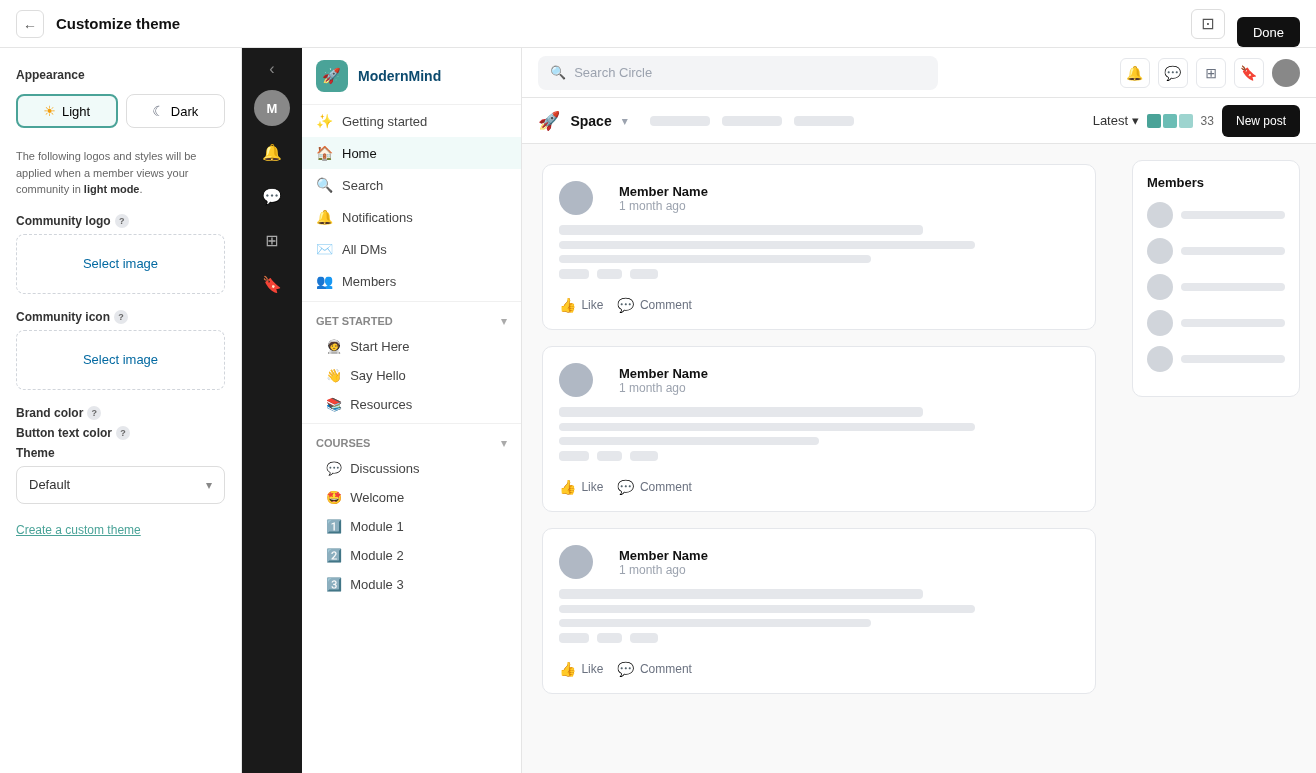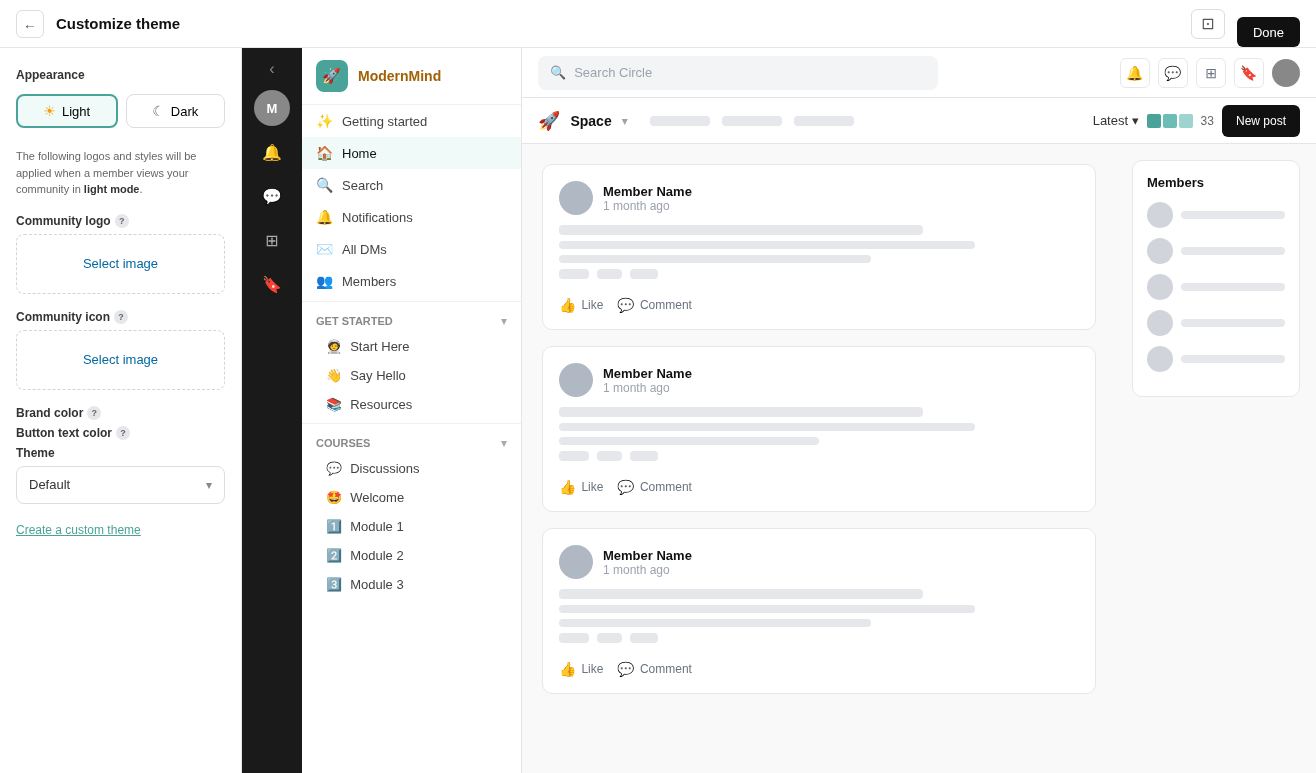--- a/index.html
+++ b/index.html
@@ -50,21 +50,21 @@
     
     .circle-nav { width: 60px; background: #1a1a1a; display: flex; flex-direction: column; align-items: center; padding: 12px 0; gap: 8px; flex-shrink: 0; }
     .circle-nav-arrow { color: #888; font-size: 16px; cursor: pointer; margin-bottom: 4px; }
     .circle-nav-avatar { width: 36px; height: 36px; border-radius: 50%; background: #888; display: flex; align-items: center; justify-content: center; color: #fff; font-size: 13px; font-weight: 600; }
     .circle-nav-icon { width: 36px; height: 36px; border-radius: 8px; display: flex; align-items: center; justify-content: center; color: #aaa; font-size: 16px; cursor: pointer; }
 
     
     .community-sidebar { width: 220px; background: #fff; border-right: 1px solid #e5e5e5; display: flex; flex-direction: column; flex-shrink: 0; overflow: hidden; }
     .community-header { padding: 12px 14px; display: flex; align-items: center; gap: 10px; border-bottom: 1px solid #f0f0f0; }
     .community-icon { width: 32px; height: 32px; border-radius: 8px; background: #4AA398; display: flex; align-items: center; justify-content: center; color: #fff; font-size: 15px; flex-shrink: 0; }
-    .community-name { font-size: 14px; font-weight: 700; color: #a16207; }
+    .community-name { font-size: 14px; font-weight: 700; color: #0c4a6e; }
 
     .sidebar-nav { overflow-y: auto; flex: 1; }
     .sidebar-item { display: flex; align-items: center; gap: 8px; padding: 8px 14px; cursor: pointer; font-size: 13px; color: #444; border-radius: 0; }
     .sidebar-item.active { background: #f0faf9; color: #111; font-weight: 500; }
     .sidebar-item-icon { width: 18px; text-align: center; font-size: 14px; flex-shrink: 0; }
     .sidebar-divider { height: 1px; background: #f0f0f0; margin: 4px 0; }
     .sidebar-section { padding: 8px 14px 4px; display: flex; align-items: center; justify-content: space-between; }
     .sidebar-section-label { font-size: 11px; font-weight: 600; color: #888; text-transform: uppercase; }
     .sidebar-collapse { color: #aaa; font-size: 12px; cursor: pointer; }
     .sidebar-subitem { display: flex; align-items: center; gap: 8px; padding: 7px 14px 7px 24px; cursor: pointer; font-size: 13px; color: #444; }
@@ -99,21 +99,21 @@
     .skel-w60 { width: 60%; }
     .skel-w50 { width: 50%; }
     .skel-w80 { width: 80%; }
     .skel-h10 { height: 10px; }
     .skel-h8 { height: 8px; }
     .sort-dropdown { font-size: 13px; color: #333; display: flex; align-items: center; gap: 4px; cursor: pointer; }
     .new-post-btn { height: 32px; padding: 0 14px; background: #111; color: #fff; border: none; border-radius: 6px; font-size: 12px; font-weight: 500; cursor: pointer; }
 
     
     .post-card { background: #fff; border-radius: 10px; border: 1px solid #e5e7eb; padding: 16px; }
-    .post-header { display: flex; align-items: center; gap: 10px; margin-bottom: 10px; }
+    .post-header { display: flex; align-items: center; gap: 26px; margin-bottom: 10px; }
     .post-avatar { width: 34px; height: 34px; border-radius: 50%; background: #c8c8c8; flex-shrink: 0; }
     .post-author { font-size: 13px; font-weight: 600; color: #111; }
     .post-time { font-size: 12px; color: #9ca3af; }
     .post-content-rows { display: flex; flex-direction: column; gap: 6px; margin-bottom: 10px; }
     .post-actions { display: flex; gap: 14px; }
     .post-action { display: flex; align-items: center; gap: 5px; font-size: 12px; color: #6b7280; cursor: pointer; }
     .post-action-icon { font-size: 14px; }
 
     
     .right-sidebar { width: 200px; flex-shrink: 0; padding: 16px; overflow-y: auto; }

